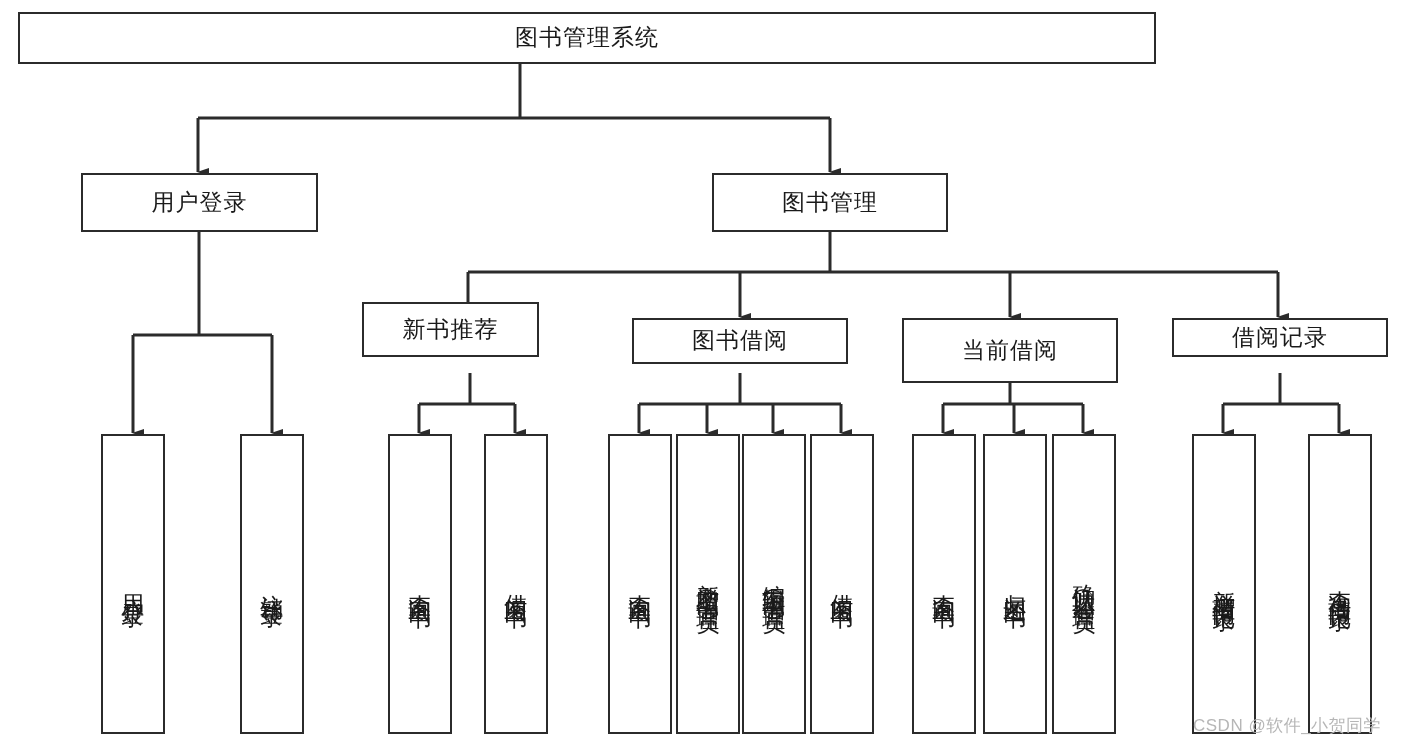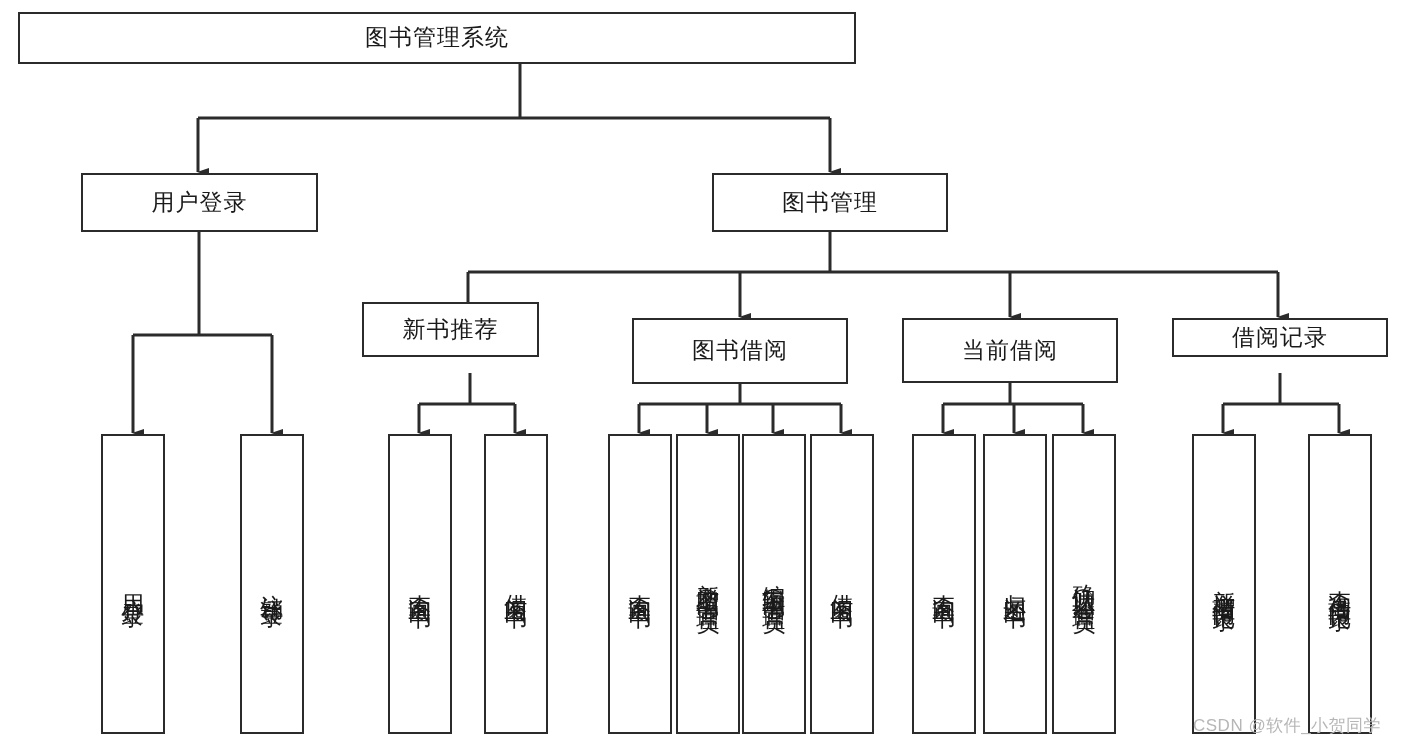--- a/index.html
+++ b/index.html
@@ -102,38 +102,38 @@
       <line x1="943" y1="404" x2="1083" y2="404" stroke="#2b2b2b" stroke-width="3" stroke-linecap="butt"></line>
       <line x1="943" y1="404" x2="943" y2="433" stroke="#2b2b2b" stroke-width="3" stroke-linecap="butt" marker-end="url(#arrow)"></line>
       <line x1="1014" y1="404" x2="1014" y2="433" stroke="#2b2b2b" stroke-width="3" stroke-linecap="butt" marker-end="url(#arrow)"></line>
       <line x1="1083" y1="404" x2="1083" y2="433" stroke="#2b2b2b" stroke-width="3" stroke-linecap="butt" marker-end="url(#arrow)"></line>
       <line x1="1280" y1="373" x2="1280" y2="404" stroke="#2b2b2b" stroke-width="3" stroke-linecap="butt"></line>
       <line x1="1223" y1="404" x2="1339" y2="404" stroke="#2b2b2b" stroke-width="3" stroke-linecap="butt"></line>
       <line x1="1223" y1="404" x2="1223" y2="433" stroke="#2b2b2b" stroke-width="3" stroke-linecap="butt" marker-end="url(#arrow)"></line>
       <line x1="1339" y1="404" x2="1339" y2="433" stroke="#2b2b2b" stroke-width="3" stroke-linecap="butt" marker-end="url(#arrow)"></line>
     </svg>
 
-  <div class="node horiz" id="root-node" style="left: 18px; top: 12px; width: 838px; height: 52px;">
+  <div class="node horiz" id="root-node" style="left: 18px; top: 12px; width: 1138px; height: 52px;">
     <span>图书管理系统</span>
   </div>
 
   <div id="level2-layer">
       <div class="node horiz" style="left: 81px; top: 173px; width: 237px; height: 59px;">
         <span class="">用户登录</span>
       </div>
       <div class="node horiz" style="left: 712px; top: 173px; width: 236px; height: 59px;">
         <span class="">图书管理</span>
       </div>
     </div>
 
   <div id="level3-layer">
       <div class="node horiz" style="left: 362px; top: 302px; width: 177px; height: 55px;">
         <span class="">新书推荐</span>
       </div>
-      <div class="node horiz" style="left: 632px; top: 318px; width: 216px; height: 66px;">
+      <div class="node horiz" style="left: 632px; top: 318px; width: 216px; height: 46px;">
         <span class="">图书借阅</span>
       </div>
       <div class="node horiz" style="left: 902px; top: 318px; width: 216px; height: 65px;">
         <span class="">当前借阅</span>
       </div>
       <div class="node horiz" style="left: 1172px; top: 318px; width: 216px; height: 39px;">
         <span class="">借阅记录</span>
       </div>
     </div>
 

